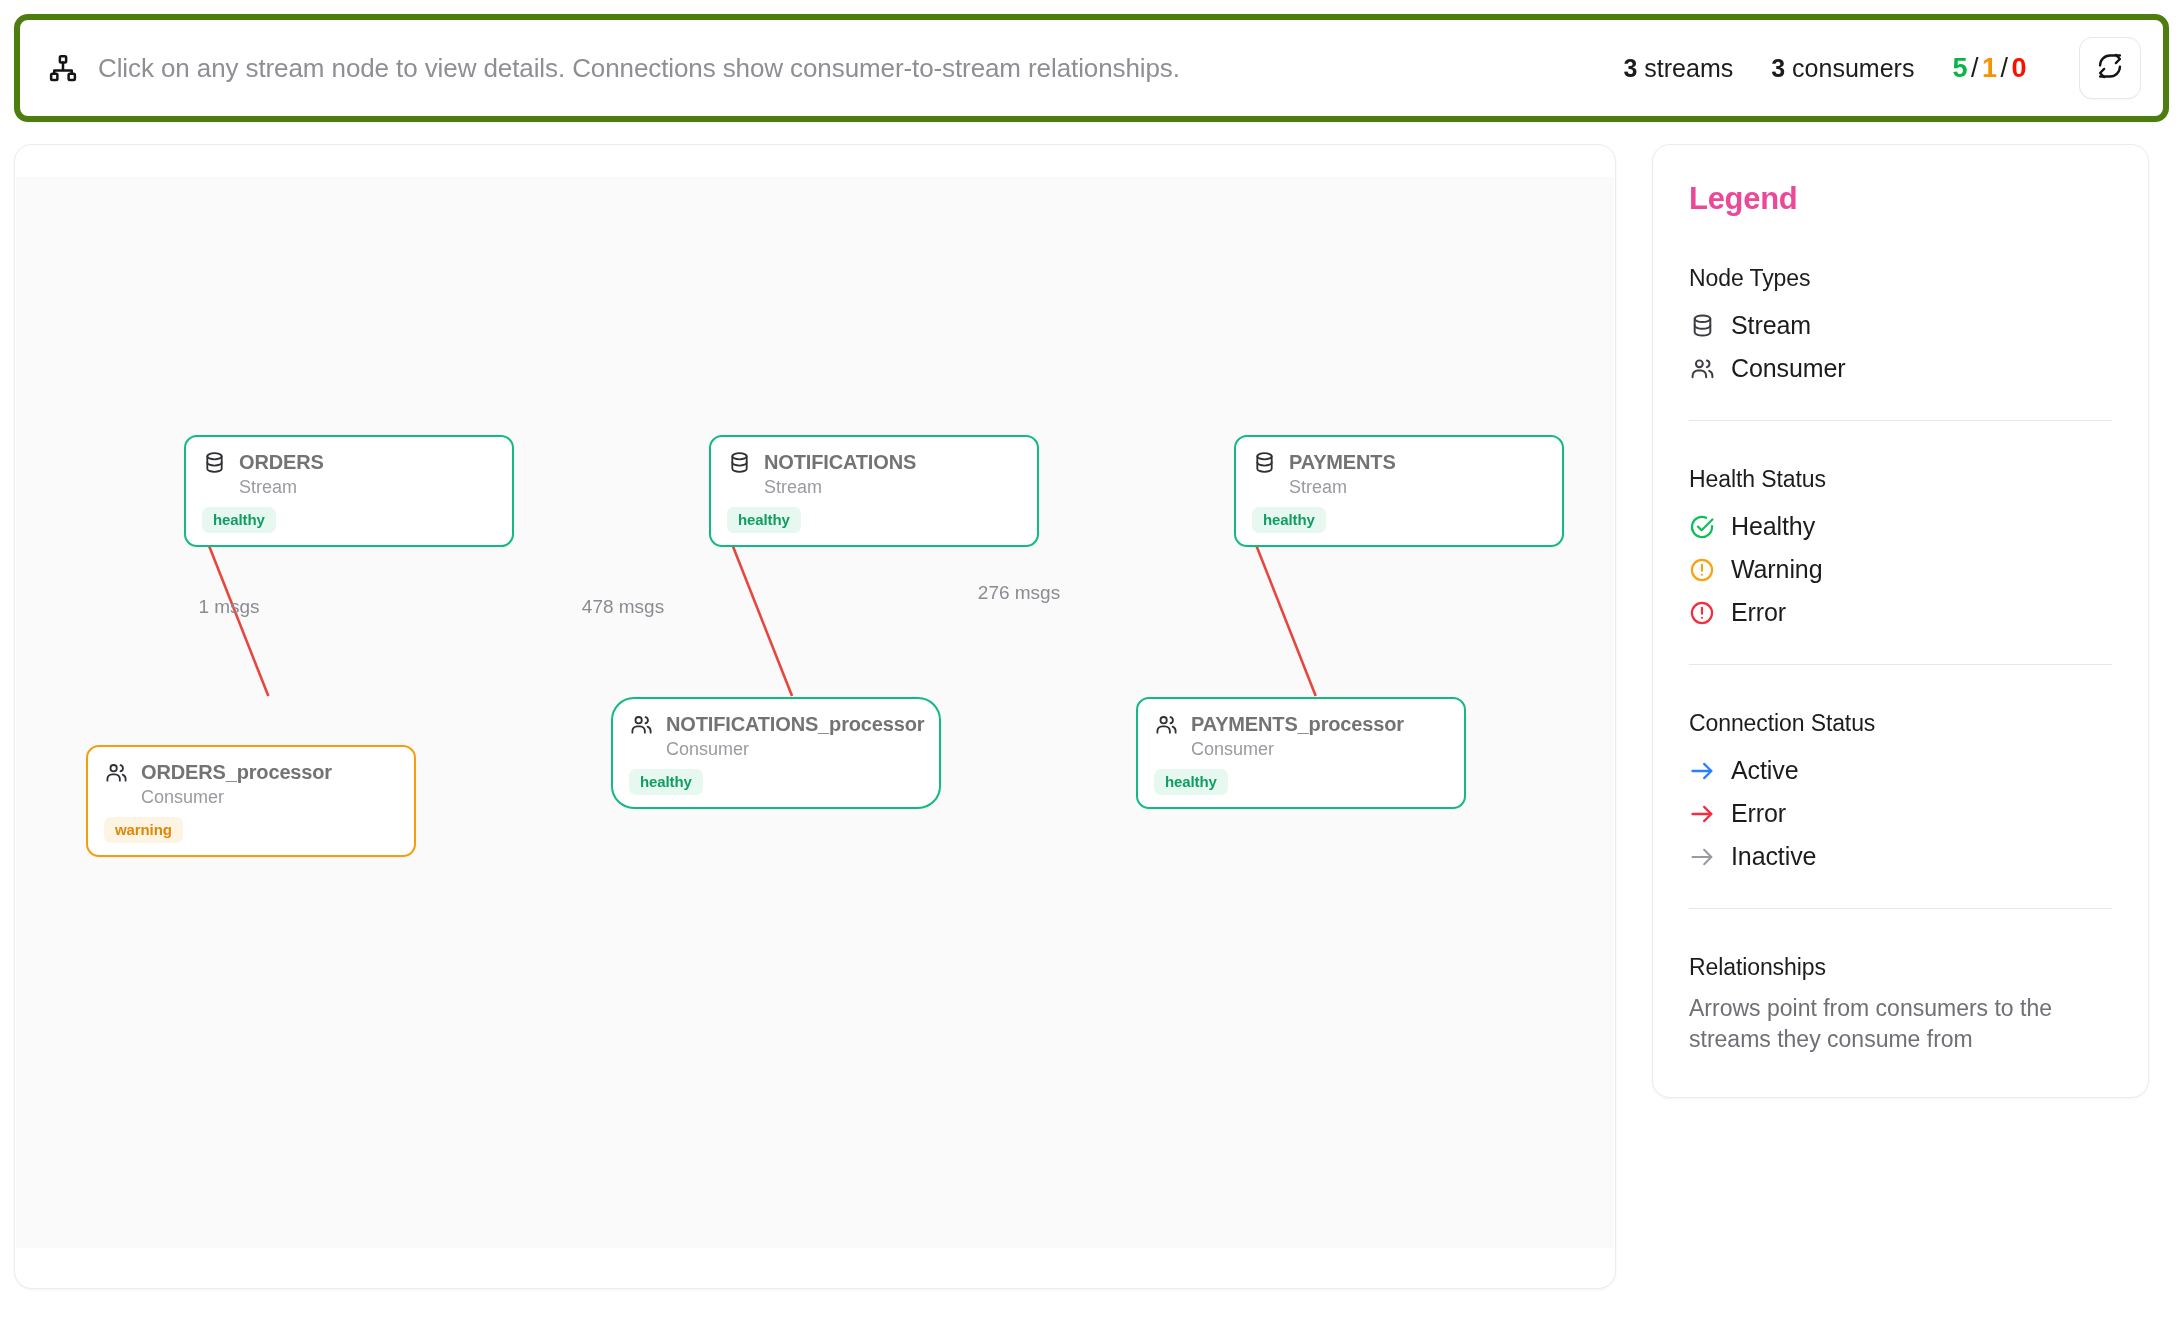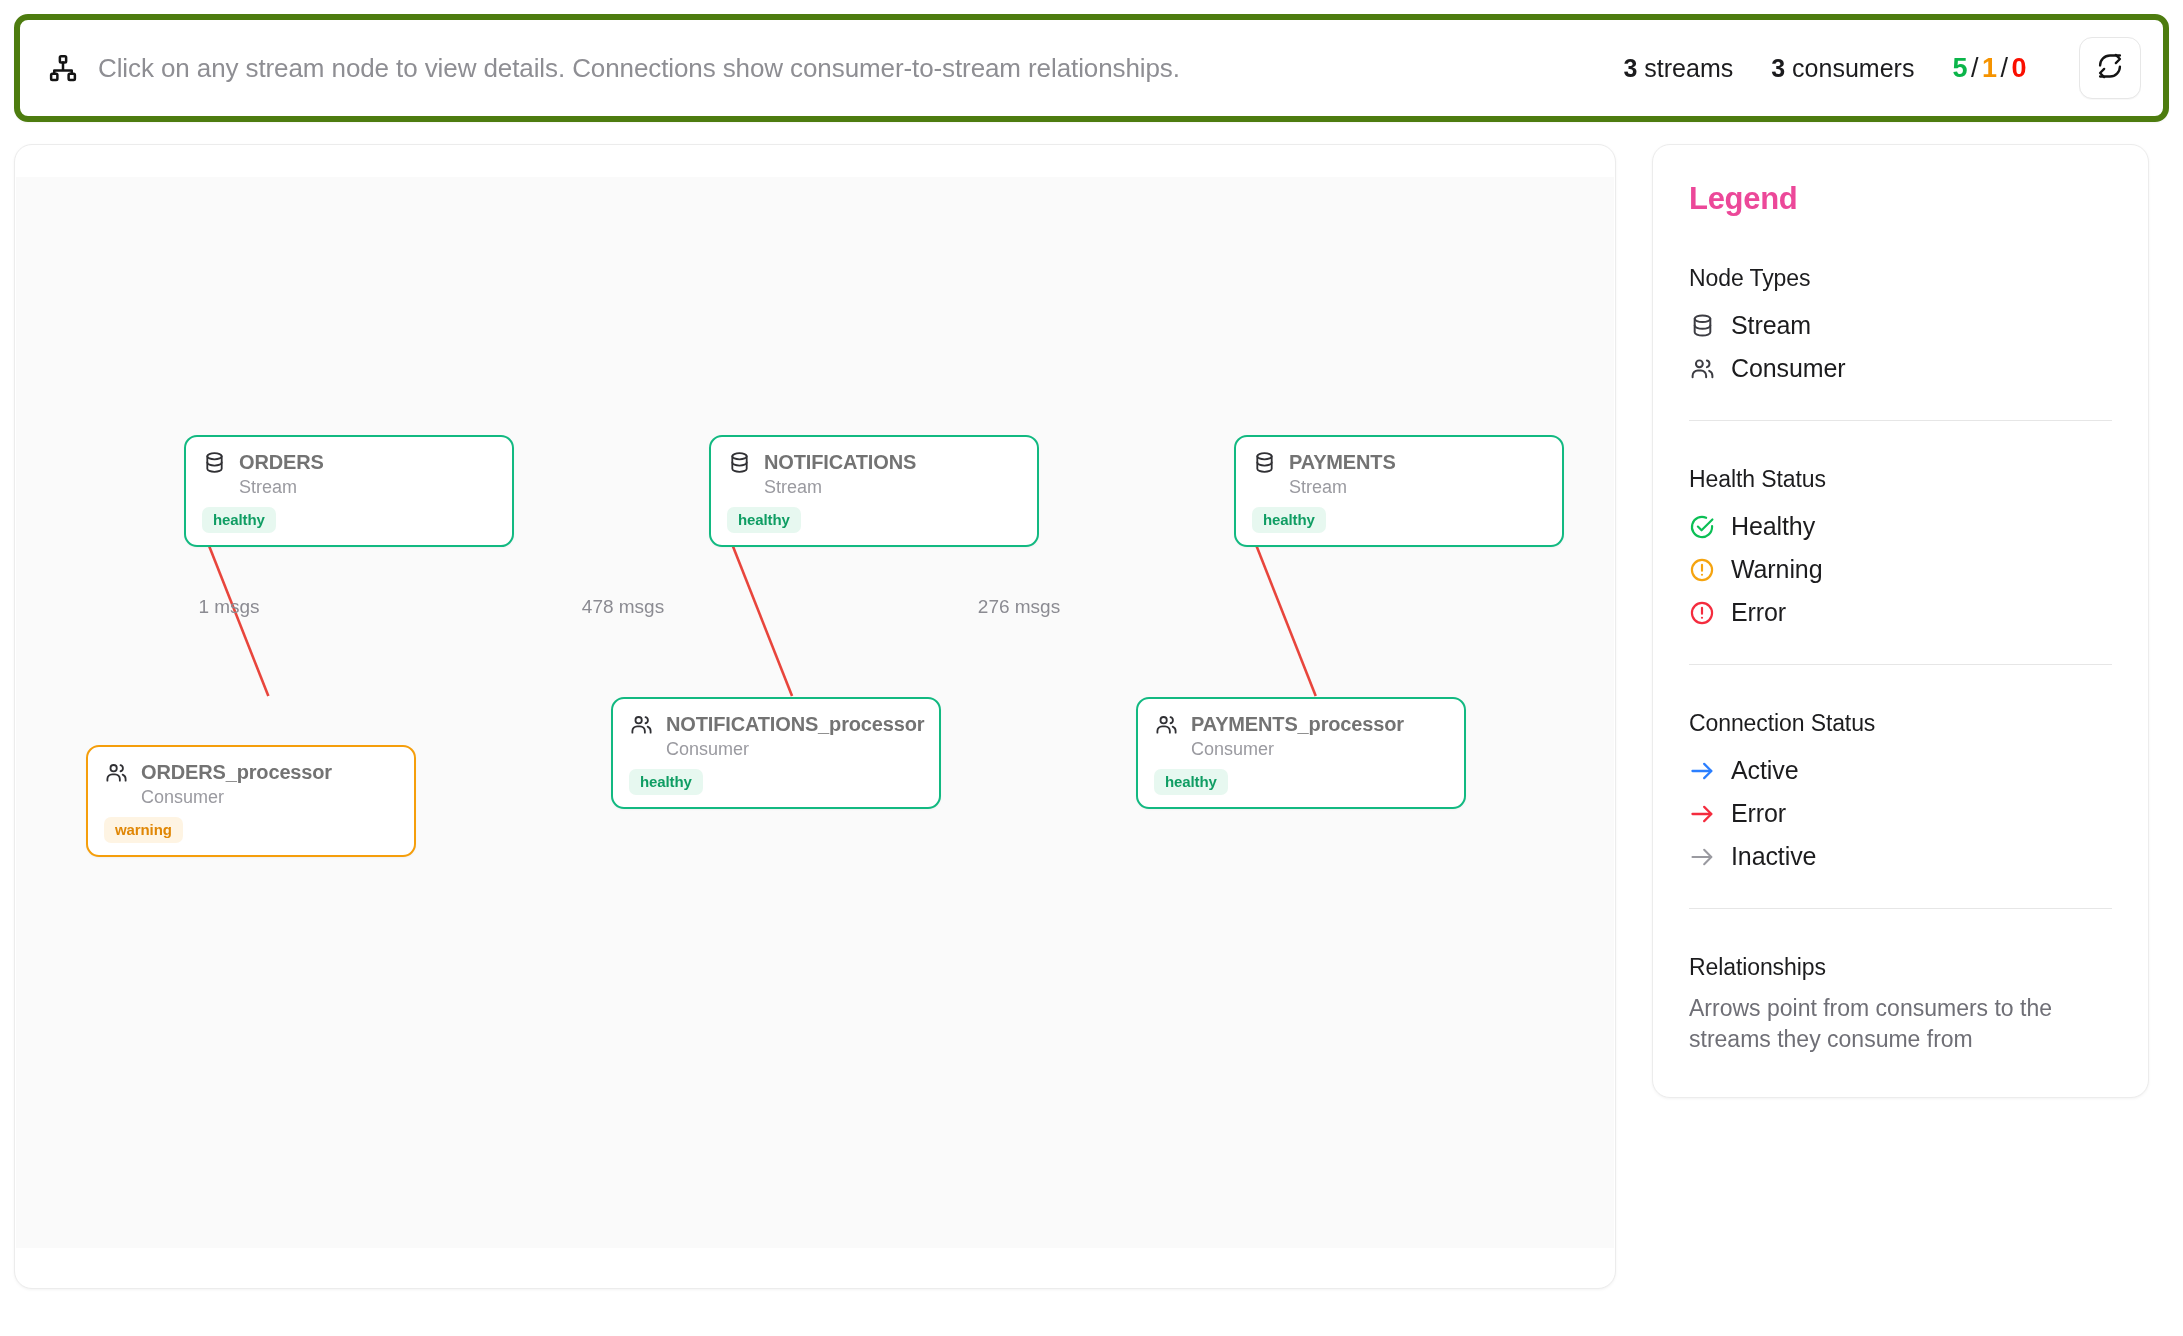--- a/index.html
+++ b/index.html
@@ -257,21 +257,21 @@
     <div class="graph-card">
       <div class="canvas">
         <div class="canvas-inner" id="canvas-inner">
           <svg class="edges" id="edge-layer" viewBox="0 0 1602 1073" preserveAspectRatio="none">
               <line x1="253" y1="520" x2="185" y2="348" stroke="#e8453c" stroke-width="2.6"></line>
               <line x1="778" y1="520" x2="710" y2="348" stroke="#e8453c" stroke-width="2.6"></line>
               <line x1="1303" y1="520" x2="1235" y2="348" stroke="#e8453c" stroke-width="2.6"></line>
             </svg>
         <div class="edge-label" style="left: 213px; top: 430px;">1 msgs</div>
             <div class="edge-label" style="left: 607px; top: 430px;">478 msgs</div>
-            <div class="edge-label" style="left: 1003px; top: 430px;">276 msgs</div>
+            <div class="edge-label" style="left: 1003px; top: 416px;">276 msgs</div>
             <div class="node stream ok" style="left: 168px; top: 258px;"><div class="node-head">
                 <span class="node-ico">
                   <svg width="23" height="23" viewBox="0 0 24 24" fill="none" stroke="currentColor" stroke-width="1.9" stroke-linecap="round" stroke-linejoin="round">
                     <ellipse cx="12" cy="5.5" rx="7.5" ry="3.2"></ellipse>
                     <path d="M4.5 5.5v13c0 1.77 3.36 3.2 7.5 3.2s7.5-1.43 7.5-3.2v-13"></path>
                     <path d="M4.5 12c0 1.77 3.36 3.2 7.5 3.2s7.5-1.43 7.5-3.2"></path>
                   </svg>
                 </span>
                 <span class="node-title">ORDERS</span>
               </div><div class="node-sub">Stream</div><div class="badge ok">healthy</div></div>
@@ -299,21 +299,21 @@
                 <span class="node-ico">
                   <svg width="23" height="23" viewBox="0 0 24 24" fill="none" stroke="currentColor" stroke-width="1.9" stroke-linecap="round" stroke-linejoin="round">
                     <circle cx="9" cy="7.5" r="3.3"></circle>
                     <path d="M2.5 20.5v-1.6a5 5 0 0 1 5-5h3a5 5 0 0 1 5 5v1.6"></path>
                     <path d="M16.2 4.3a3.3 3.3 0 0 1 0 6.4"></path>
                     <path d="M18.4 14.2a5 5 0 0 1 3.1 4.7v1.6"></path>
                   </svg>
                 </span>
                 <span class="node-title">ORDERS_processor</span>
               </div><div class="node-sub">Consumer</div><div class="badge warn">warning</div></div>
-            <div class="node consumer ok" style="left: 595px; top: 520px;"><div class="node-head">
+            <div class="node consumer ok" style="left: 595px; top: 520px; border-radius: 23px;"><div class="node-head">
                 <span class="node-ico">
                   <svg width="23" height="23" viewBox="0 0 24 24" fill="none" stroke="currentColor" stroke-width="1.9" stroke-linecap="round" stroke-linejoin="round">
                     <circle cx="9" cy="7.5" r="3.3"></circle>
                     <path d="M2.5 20.5v-1.6a5 5 0 0 1 5-5h3a5 5 0 0 1 5 5v1.6"></path>
                     <path d="M16.2 4.3a3.3 3.3 0 0 1 0 6.4"></path>
                     <path d="M18.4 14.2a5 5 0 0 1 3.1 4.7v1.6"></path>
                   </svg>
                 </span>
                 <span class="node-title">NOTIFICATIONS_processor</span>
               </div><div class="node-sub">Consumer</div><div class="badge ok">healthy</div></div>

